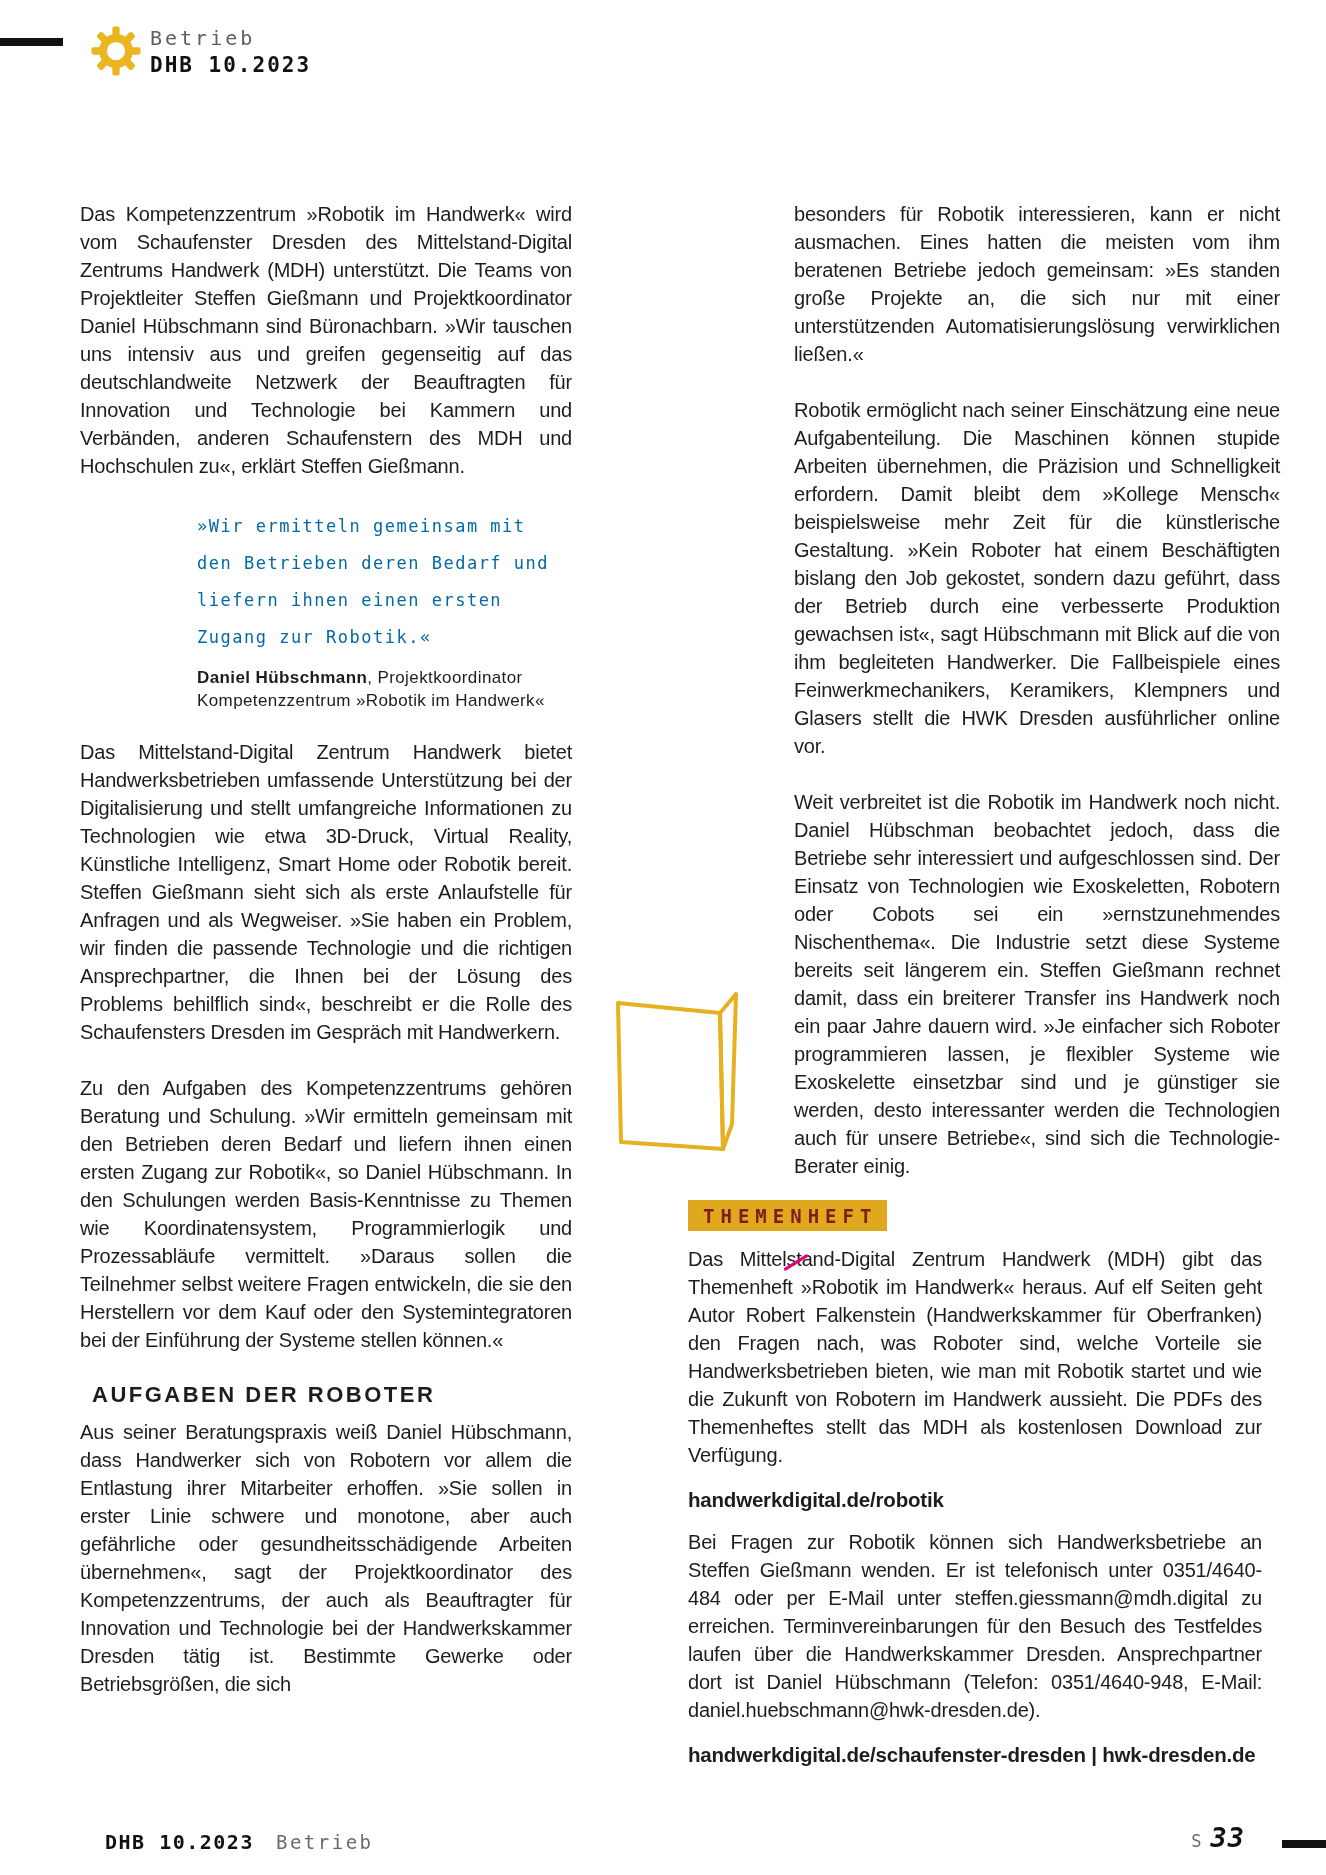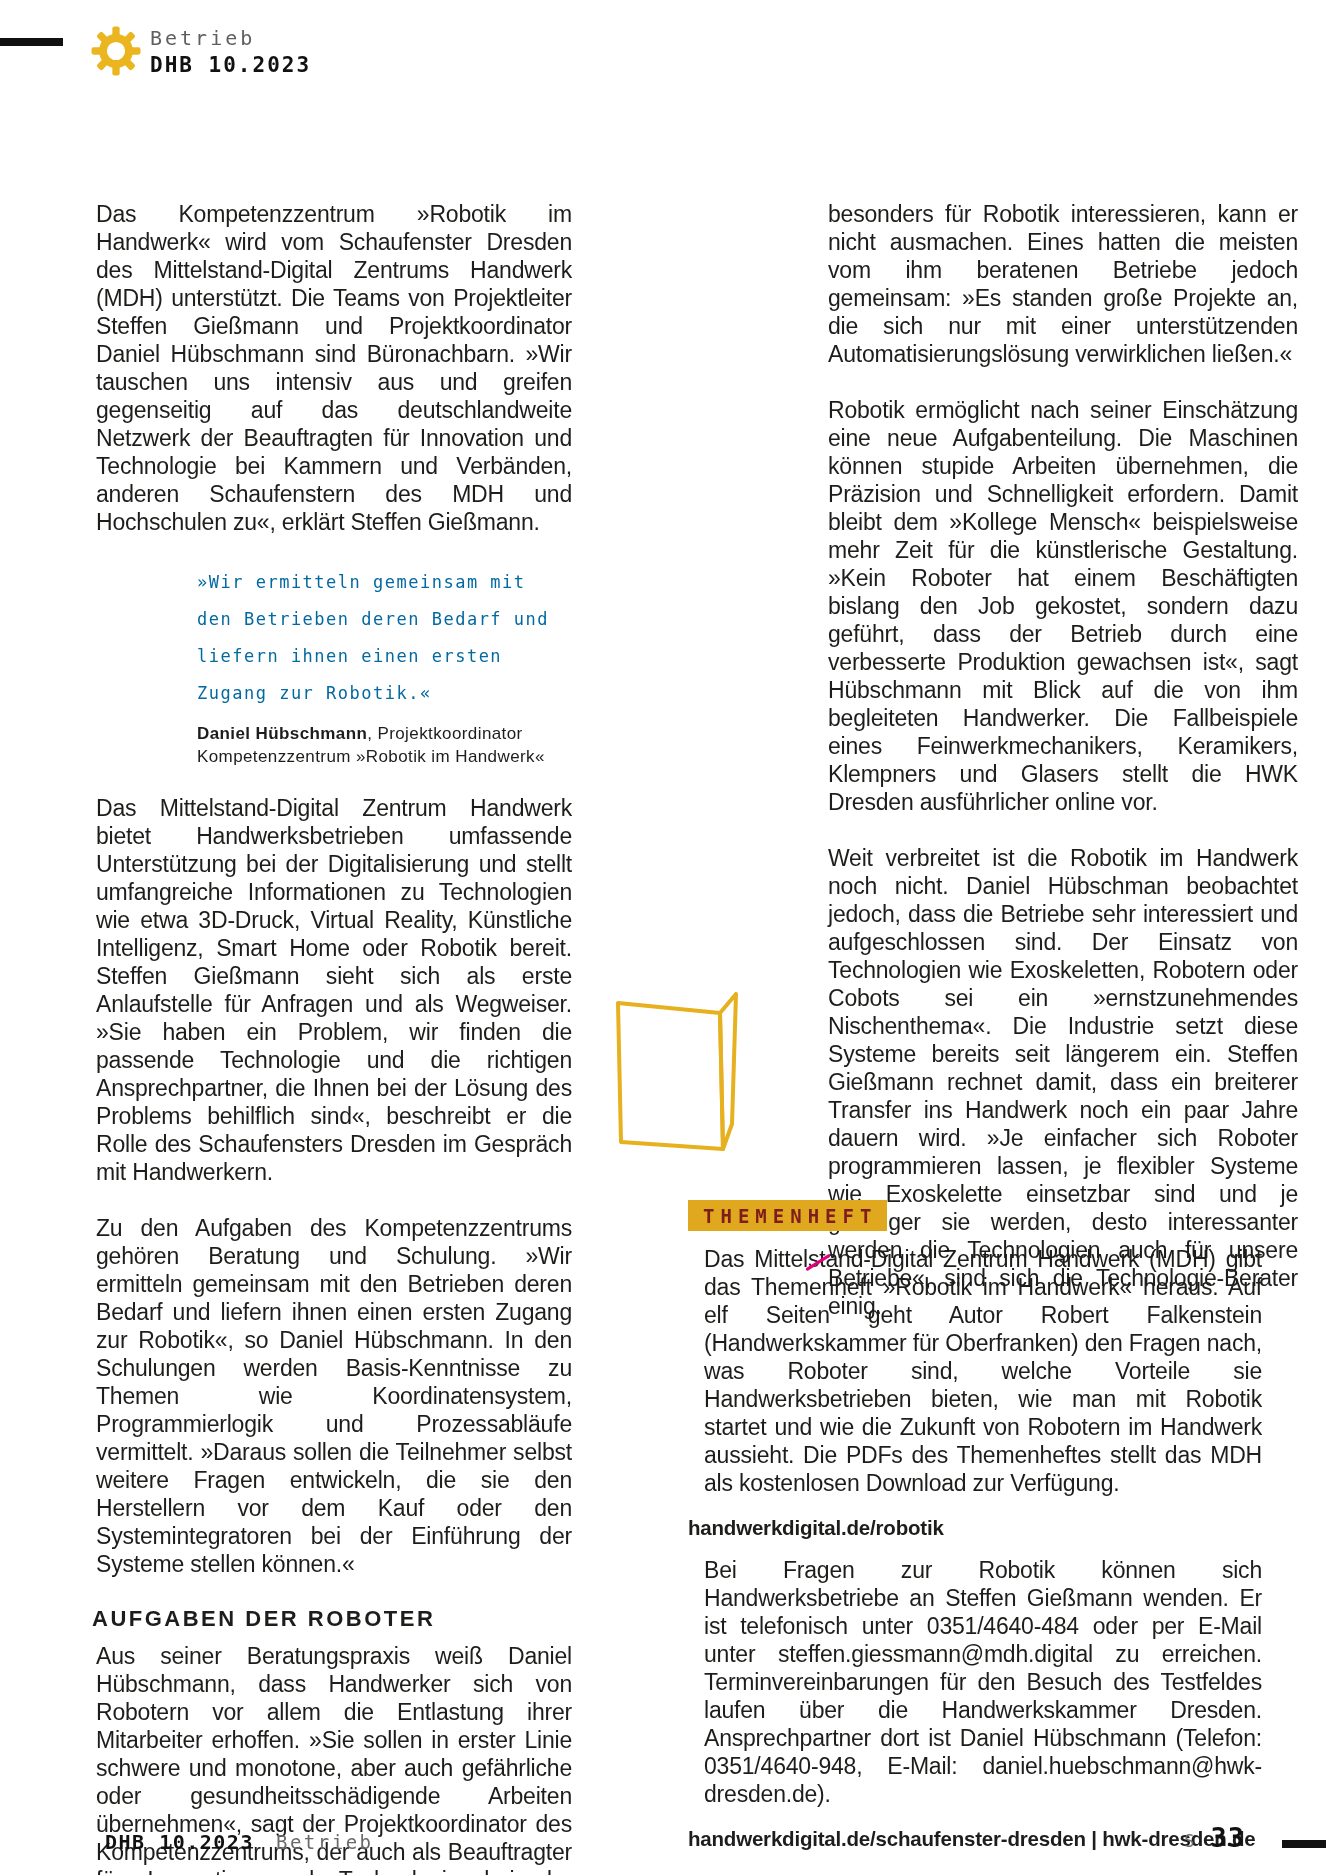--- a/index.html
+++ b/index.html
@@ -17,24 +17,24 @@
   .header-section {
     font-family:"DejaVu Sans Mono", monospace; font-size:20px;
     letter-spacing:3px; color:#5f5f5f; line-height:22px;
   }
   .header-issue {
     font-family:"DejaVu Sans Mono", monospace; font-weight:bold;
     font-size:21px; letter-spacing:2px; color:#111; margin-top:4px;
   }
   
   .col-left  { position:absolute; left:80px;  top:200px; width:492px; }
-  .col-right { position:absolute; left:812px; top:200px; width:486px; }
+  .col-right { position:absolute; left:794px; top:200px; width:486px; }
   p.body {
-    font-size:23px; line-height:28px; letter-spacing:-0.2px;
-    text-align:justify; margin:0 0 28px 16px; hyphens:auto;
+    font-size:20px; line-height:28px; letter-spacing:-0.2px;
+    text-align:justify; margin:0 0 28px 0; hyphens:auto;
   }
   
   .quote-block { margin:8px 0 26px 117px; }
   .quote-text {
     font-family:"DejaVu Sans Mono", monospace; font-size:17px;
     line-height:37px; letter-spacing:1.5px; color:#0369a1;
     white-space:pre-line;
   }
   .quote-attr {
     margin-top:10px; font-size:17px; line-height:23px;
@@ -69,21 +69,21 @@
     position:absolute; left:105px; top:1830px;
     font-family:"DejaVu Sans Mono", monospace; display:flex; align-items:baseline;
   }
   .footer-issue { font-weight:bold; font-size:20px; letter-spacing:1.5px; color:#111; }
   .footer-section { font-size:19px; letter-spacing:2.5px; color:#6a6a6a; margin-left:22px; }
   .footer-right {
     position:absolute; right:81px; top:1822px;
     display:flex; align-items:baseline; font-family:"DejaVu Sans Mono", monospace;
   }
   .footer-page-prefix { font-size:17px; color:#6a6a6a; letter-spacing:1px; }
-  .footer-page-number { font-size:27px; font-weight:bold; color:#111; margin-left:15px; letter-spacing:1px; }
+  .footer-page-number { font-size:27px; font-weight:bold; color:#111; margin-left:8px; letter-spacing:1px;font-style:italic; }
 </style>
 </head>
 <body>
 
 <div class="page">
 
   <div class="bar bar-top-left"></div>
 
   <div class="header-gear">
     <svg width="50" height="52" viewBox="0 0 48 48" fill="none">

